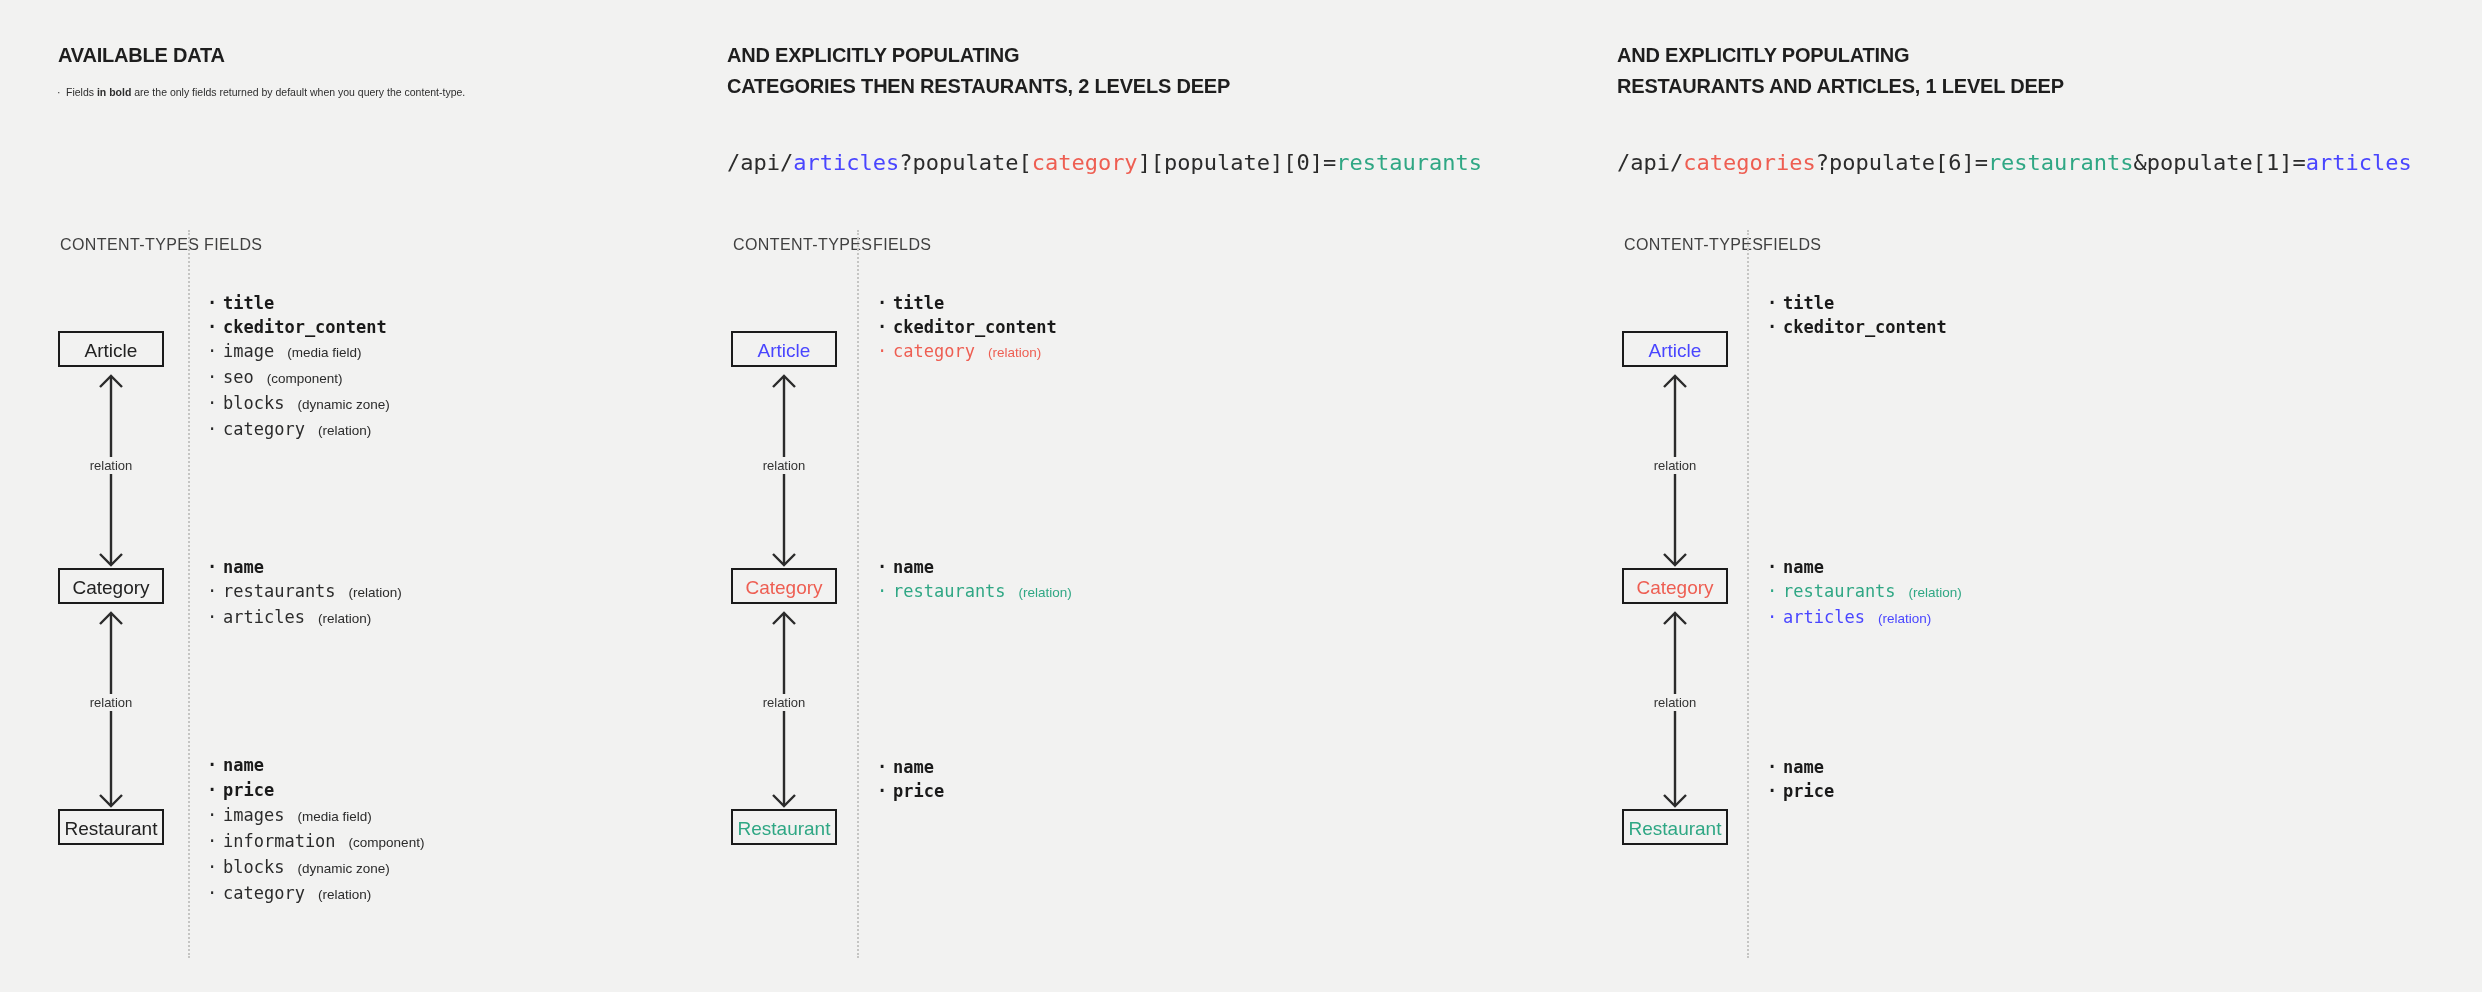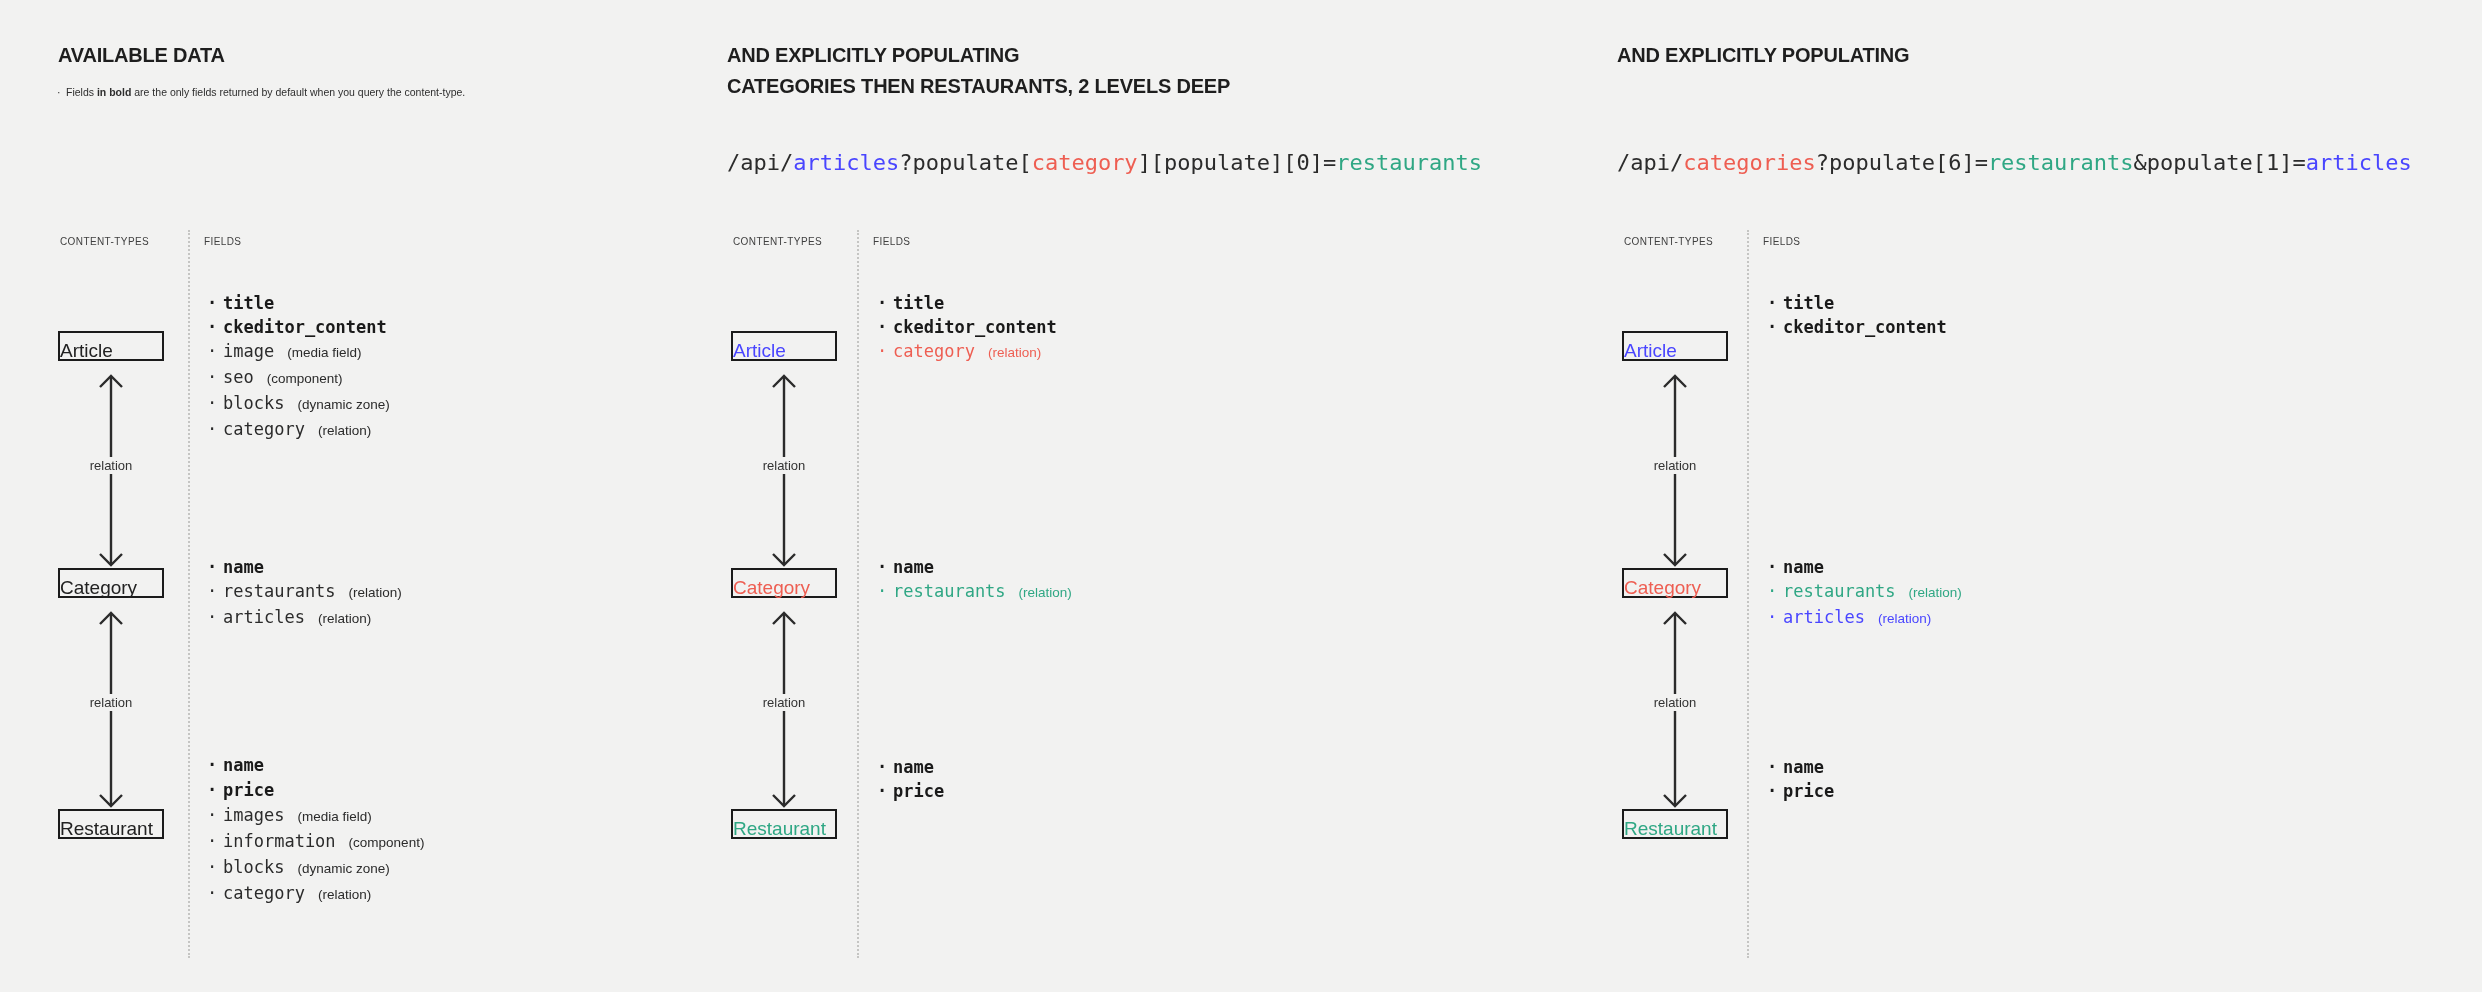--- a/index.html
+++ b/index.html
@@ -12,25 +12,25 @@
   .panel-title{
     font-size:20px;font-weight:700;line-height:31px;letter-spacing:-0.2px;color:#1e1e1e;
     white-space:nowrap;
   }
   .hl-blue{color:#4945ff;}
   .hl-red{color:#ee5e52;}
   .hl-green{color:#2fa784;}
   .notes{list-style:none;margin:0;padding:0;font-size:10.5px;line-height:15px;color:#2e2e2e;width:470px;}
   .note{position:relative;padding-left:11px;margin-bottom:3px;white-space:pre-line;}
   .note::before{content:"·";position:absolute;left:2px;top:0;color:#2e2e2e;}
-  .sec-header{font-size:10px;letter-spacing:0.4px;color:#404040;white-space:nowrap;}
+  .sec-header{font-size:16px;letter-spacing:0.4px;color:#404040;white-space:nowrap;}
   .divider{width:0;border-left:2px dotted #c5c5c3;}
   .node-box{
-    box-sizing:border-box;width:106px;height:30px;border:2.5px solid #1b1b1b;
-    line-height:36px;font-size:19px;color:#222;background:#f2f2f1;
+    box-sizing:border-box;width:106px;height:36px;border:2.5px solid #1b1b1b;
+    text-align:center;line-height:36px;font-size:19px;color:#222;background:#f2f2f1;
   }
   .fields{list-style:none;margin:0;padding:0;font-family:"DejaVu Sans Mono",monospace;
     font-size:17px;line-height:24px;color:#2b2b2b;white-space:nowrap;}
   .fields li{position:relative;}
   .fields li::before{content:"·";position:absolute;left:-16px;top:0;}
   .f-bold{font-weight:700;color:#1a1a1a;}
   .f-type{font-family:"Liberation Sans",sans-serif;font-size:13.5px;margin-left:13px;font-weight:400;}
   .c-red{color:#ee5e52;}
   .c-green{color:#2fa784;}
   .c-blue{color:#4945ff;}
@@ -144,20 +144,21 @@
   </ul>
   <ul class="fields abs" style="left:893px;top:755px">
     <li class="f-bold"><span>name</span></li>
     <li class="f-bold"><span>price</span></li>
   </ul>
 </section>
 
 <section>
   <div class="panel-title abs" style="left:1617px;top:40px">
     <div>AND EXPLICITLY POPULATING</div>
+    <div>RESTAURANTS AND ARTICLES, 1 LEVEL DEEP</div>
   </div>
   <div class="code abs" style="left:1617px;top:150px"><span>/api/</span><span class="c-red">categories</span><span>?populate[6]=</span><span class="c-green">restaurants</span><span>&amp;populate[1]=</span><span class="c-blue">articles</span></div>
 
   <div class="sec-header abs" style="left:1624px;top:236px">CONTENT-TYPES</div>
   <div class="sec-header abs" style="left:1763px;top:236px">FIELDS</div>
   <div class="divider abs" style="left:1747px;top:230px;height:728px"></div>
 
   <div class="node-box abs" style="left:1622px;top:331px">
     <span class="hl-blue">Article</span>
   </div>

